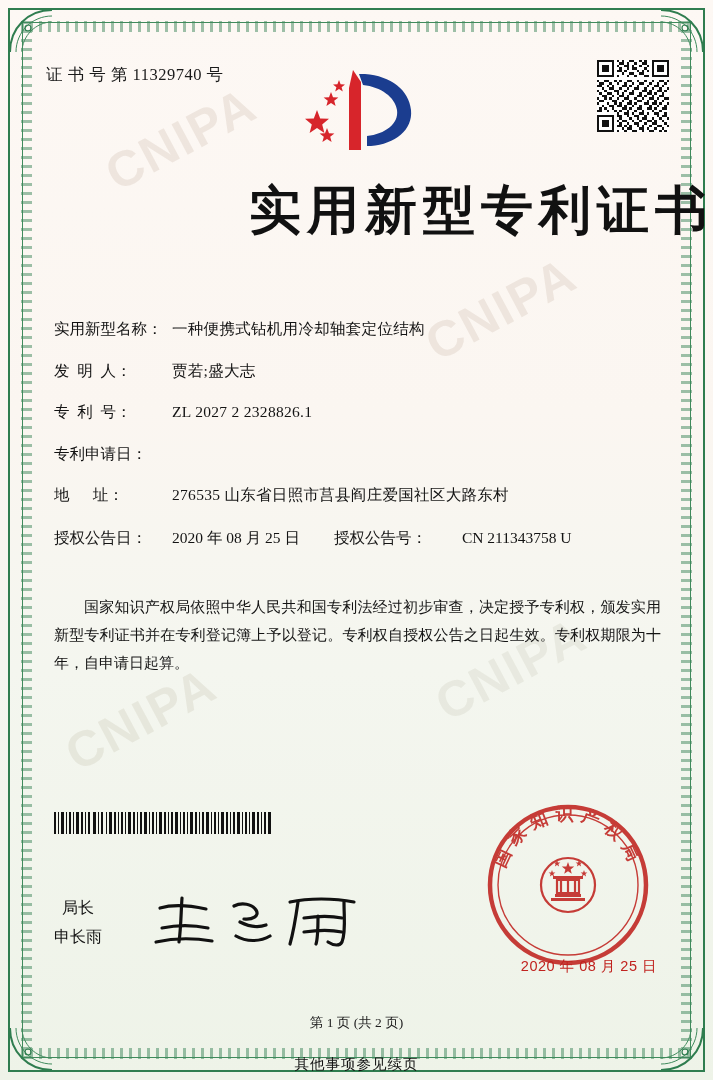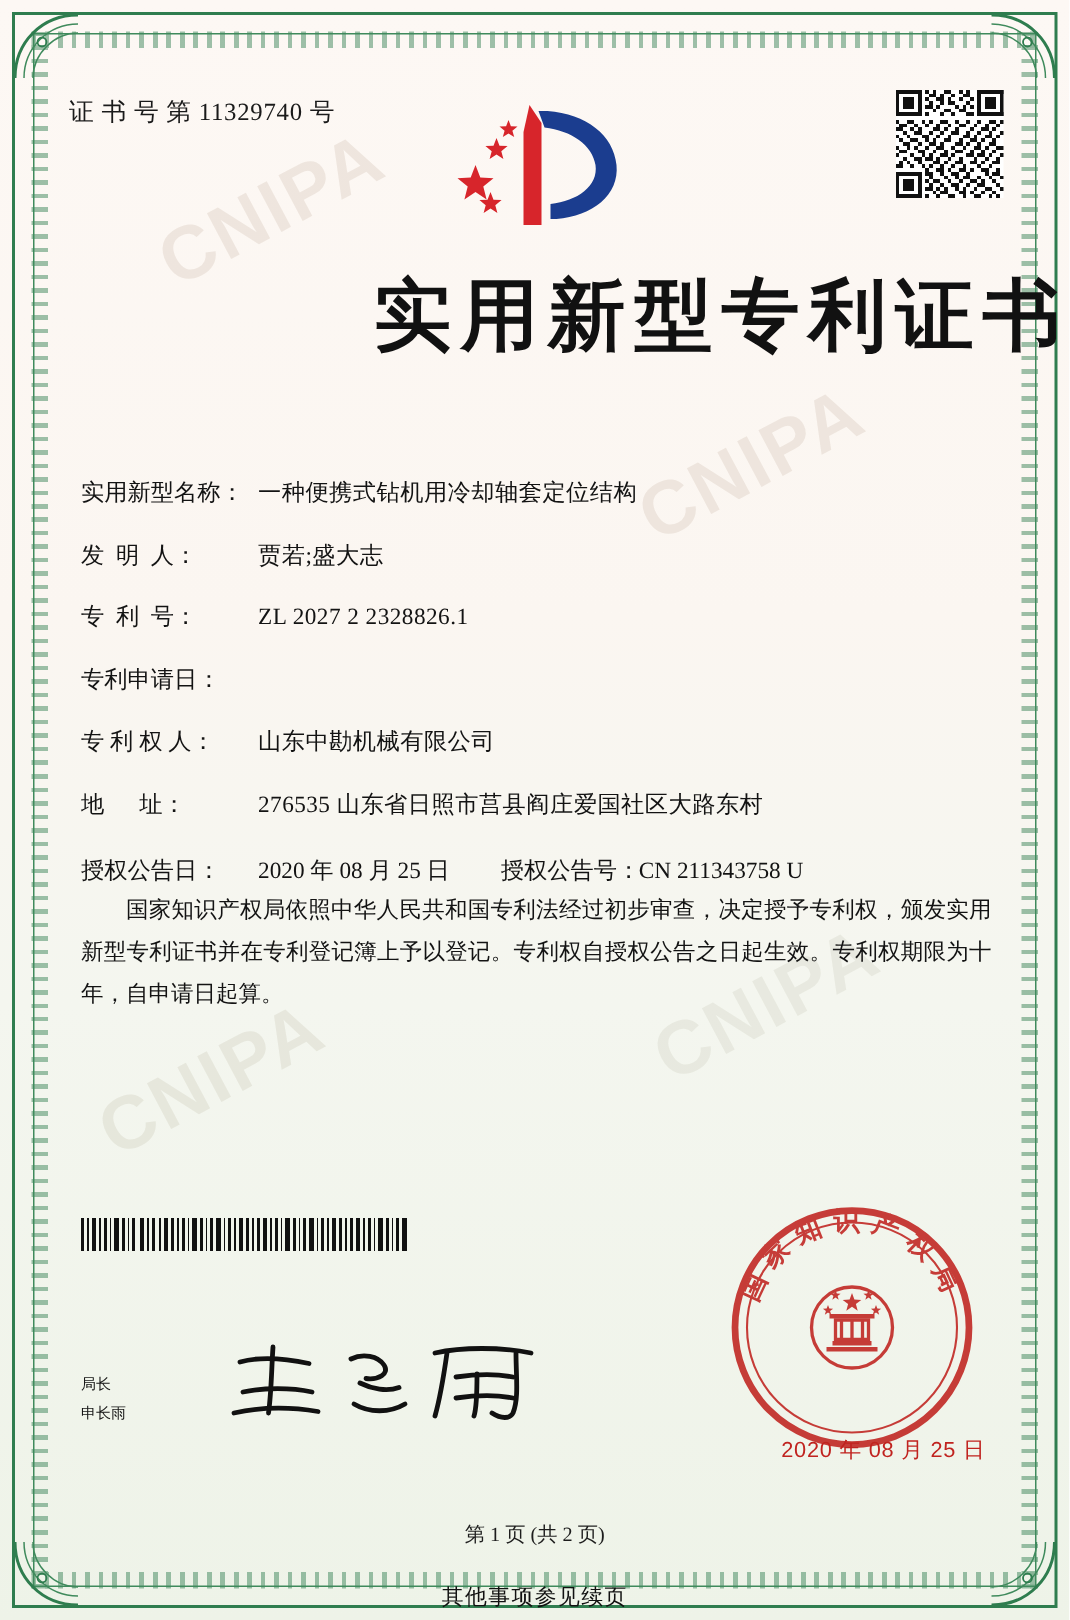--- a/index.html
+++ b/index.html
@@ -151,21 +151,21 @@
   }
   .field-row2 {
     display: flex;
     align-items: flex-start;
     font-size: 15.5px;
     color: #131313;
     margin-bottom: 10px;
   }
   .field-row2 .seg { display: flex; align-items: baseline; }
   .field-row2 .seg .lab { width: 118px; white-space: pre; }
-  .field-row2 .seg.second { margin-left: 34px; }
+  .field-row2 .seg.second { margin-left: 34px; gap: 36px; }
   .field-row2 .seg.second .lab { width: 92px; }
 
   .para {
     position: absolute;
     left: 54px;
     right: 52px;
     top: 594px;
     font-size: 15px;
     line-height: 1.85;
     color: #131313;
@@ -195,23 +195,24 @@
     font-size: 14.5px;
     color: #c0231f;
     font-family: "Liberation Sans", sans-serif;
     letter-spacing: .5px;
   }
 
   .sig-block {
     position: absolute;
     left: 54px;
     bottom: 128px;
-    font-size: 10px;
+    font-size: 16px;
     color: #131313;
     line-height: 1.85;
+    text-align: center;
   }
   .sig-hand {
     position: absolute;
     left: 148px;
     bottom: 130px;
     width: 230px;
     height: 58px;
   }
 
   .page-num {
@@ -543,24 +544,20 @@
 
       <div class="field">
         <span class="lab">专  利  号：</span>
         <span class="val">ZL 2027 2 2328826.1</span>
       </div>
 
       <div class="field">
         <span class="lab">专利申请日：</span>
       </div>
 
-      <div class="field">
-        <span class="lab">专 利 权 人：</span>
-        <span class="val">山东中勘机械有限公司</span>
-      </div>
 
       <div class="field">
         <span class="lab">地      址：</span>
         <span class="val">276535  山东省日照市莒县阎庄爱国社区大路东村</span>
       </div>
 
       <div class="field-row2">
         <span class="seg">
           <span class="lab">授权公告日：</span>
           <span class="val">2020 年 08 月 25 日</span>

